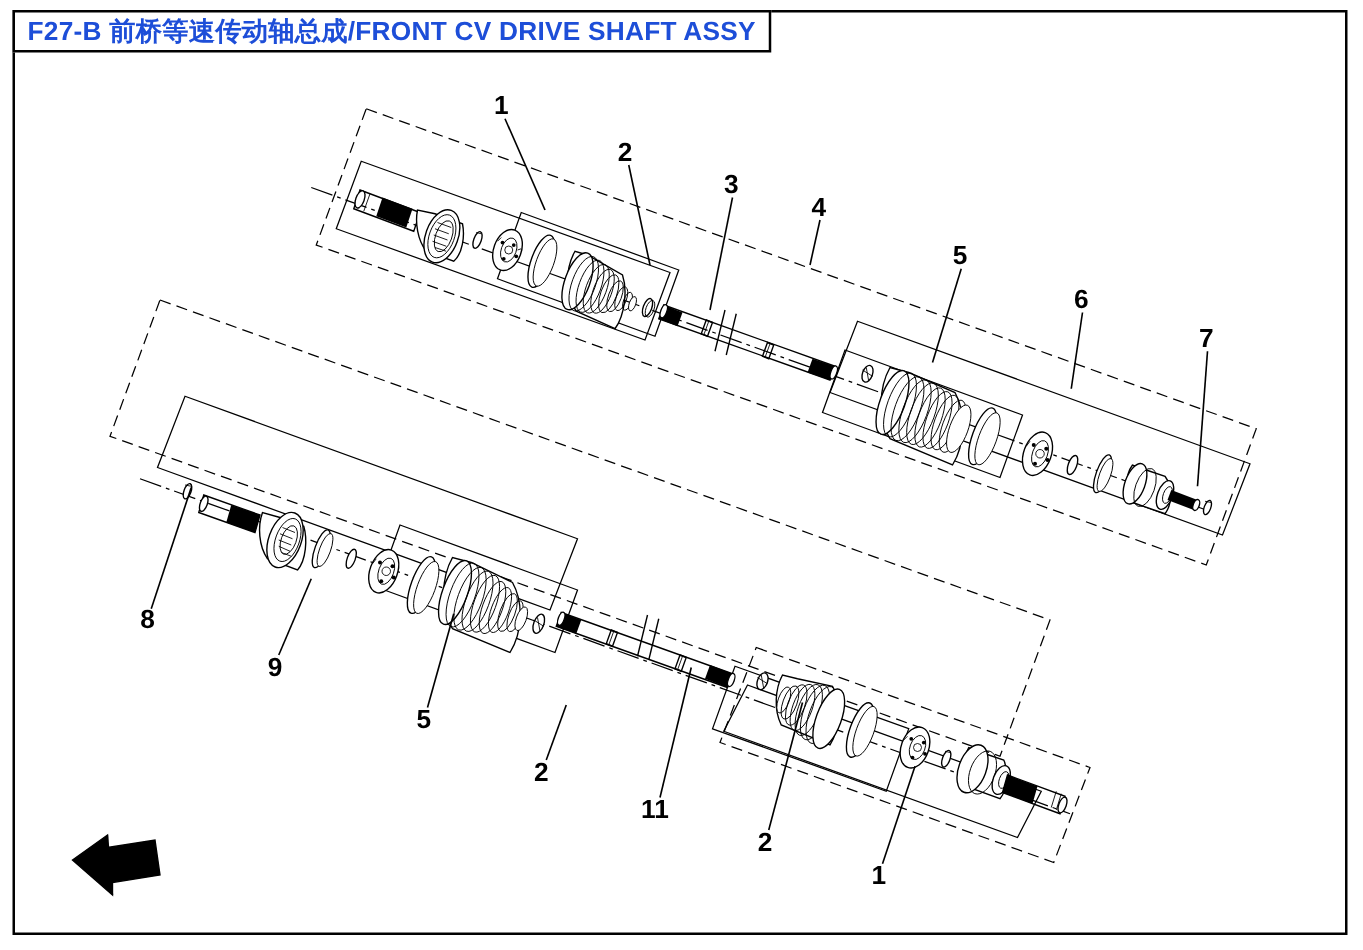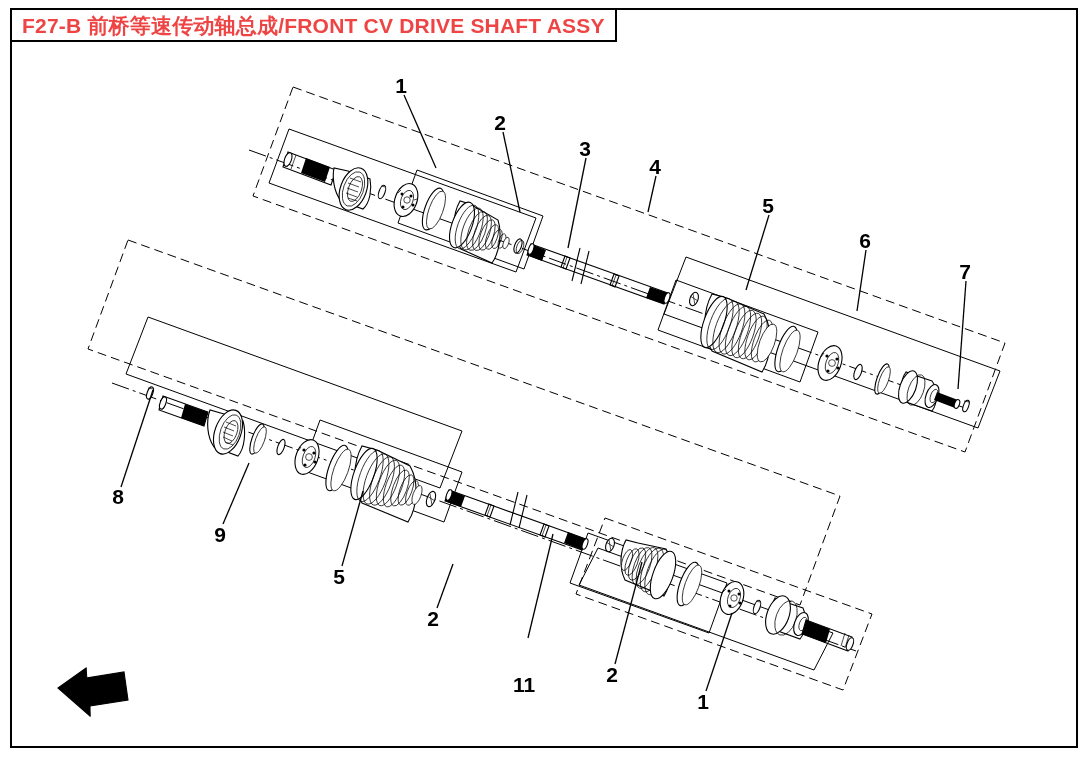--- a/index.html
+++ b/index.html
@@ -16,21 +16,21 @@
   
   #title-plate{
     position:absolute;left:10px;top:8px;height:34px;
     box-sizing:border-box;
     border:2px solid #000;background:#fff;
     display:flex;align-items:center;
     padding:0 10px 0 10px;
     z-index:5;
   }
   #title-text{
-    font-size:21px;font-weight:bold;color:#ef4444;white-space:nowrap;
+    font-size:21px;font-weight:bold;color:#1d4ed8;white-space:nowrap;
     letter-spacing:.2px;line-height:1;
   }
 
   #canvas{position:absolute;left:0;top:0;width:1090px;height:760px;}
 
   .callout-num{
     position:absolute;font-size:21px;font-weight:bold;color:#000;
     line-height:1;transform:translate(-50%,-50%);white-space:nowrap;
   }
 
@@ -448,18 +448,18 @@
       <div class="callout-num" style="left: 500px; top: 122px;">2</div>
       <div class="callout-num" style="left: 585px; top: 148px;">3</div>
       <div class="callout-num" style="left: 655px; top: 166px;">4</div>
       <div class="callout-num" style="left: 768px; top: 205px;">5</div>
       <div class="callout-num" style="left: 865px; top: 240px;">6</div>
       <div class="callout-num" style="left: 965px; top: 271px;">7</div>
       <div class="callout-num" style="left: 118px; top: 496px;">8</div>
       <div class="callout-num" style="left: 220px; top: 534px;">9</div>
       <div class="callout-num" style="left: 339px; top: 576px;">5</div>
       <div class="callout-num" style="left: 433px; top: 618px;">2</div>
-      <div class="callout-num" style="left: 524px; top: 648px; margin-top: 36px;">11</div>
+      <div class="callout-num" style="left: 524px; top: 648px;">11</div>
       <div class="callout-num" style="left: 612px; top: 674px;">2</div>
       <div class="callout-num" style="left: 703px; top: 701px;">1</div>
     </div>
 
 </div>
 
 </body></html>

